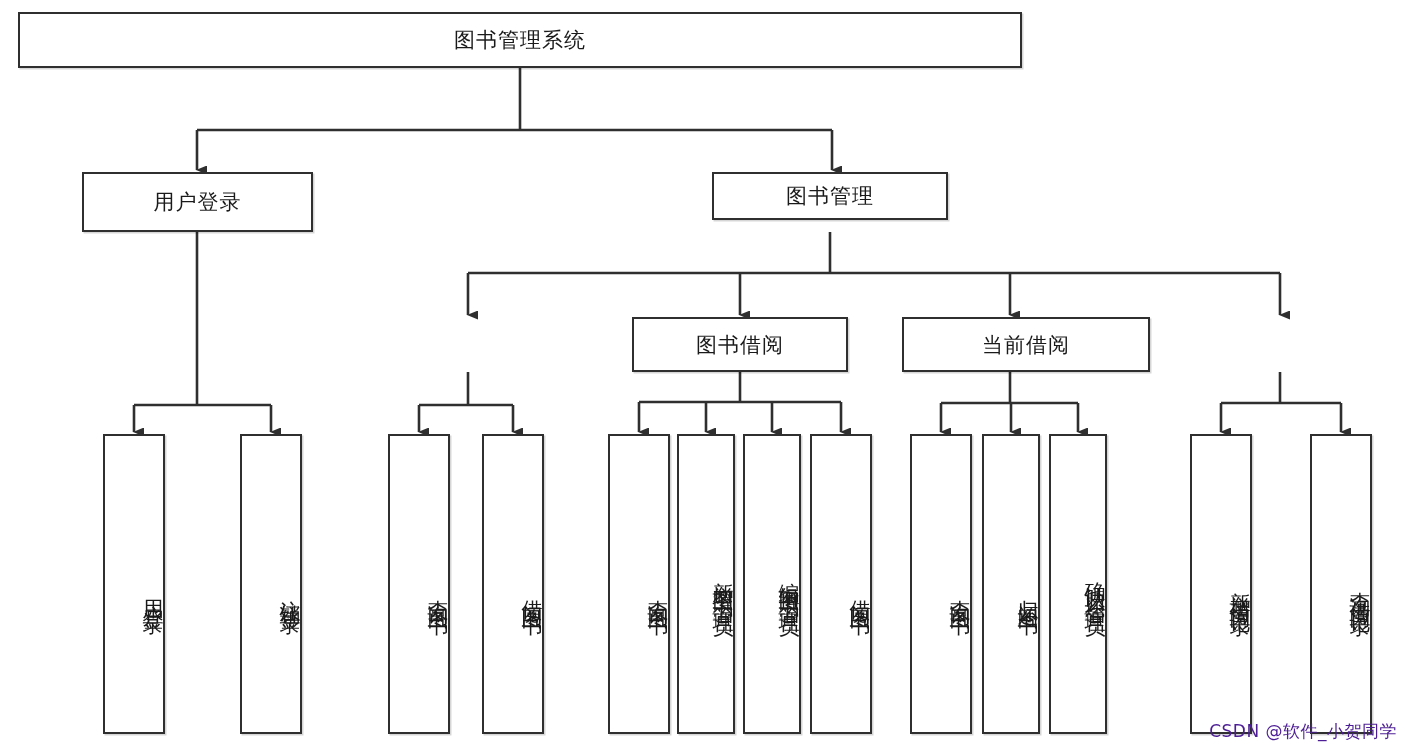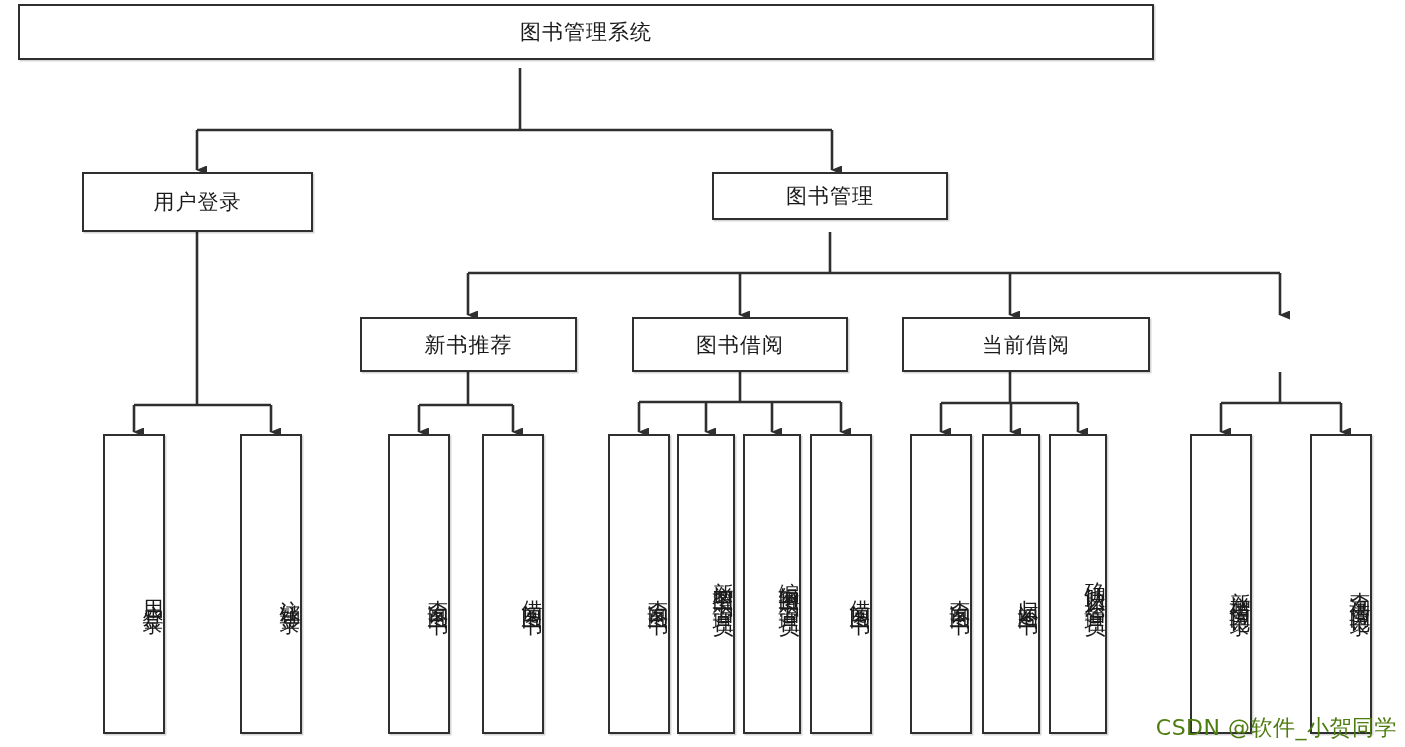--- a/index.html
+++ b/index.html
@@ -51,22 +51,22 @@
   .node.v .vtext {
     writing-mode: vertical-rl;
     text-orientation: upright;
     white-space: nowrap;
     display: block;
   }
   .watermark {
     position: absolute;
     right: 8px;
     bottom: 4px;
-    font-size: 22px;
-    color: #4d7c0f;
+    font-size: 17px;
+    color: #4c1d95;
     letter-spacing: 0.5px;
     white-space: nowrap;
   }
 </style>
 </head>
 <body>
 
 <div id="canvas">
 
   <svg class="wires" viewBox="0 0 1405 747" xmlns="http://www.w3.org/2000/svg">
@@ -112,34 +112,31 @@
       <path d="M1011,403 L1011,432" marker-end="url(#arrow)"></path>
       <path d="M1078,403 L1078,432" marker-end="url(#arrow)"></path>
 
       <path d="M1280,372 L1280,403"></path>
       <path d="M1221,403 L1341,403"></path>
       <path d="M1221,403 L1221,432" marker-end="url(#arrow)"></path>
       <path d="M1341,403 L1341,432" marker-end="url(#arrow)"></path>
     </g>
   </svg>
 
-  <div class="node h" style="left:18px; top:4px; width:1136px; height:56px;">
+  <div class="node h" style="left:18px; top:12px; width:1004px; height:56px;">
     <span>图书管理系统</span>
   </div>
 
   <div class="node h" style="left:82px; top:172px; width:231px; height:60px;">
     <span>用户登录</span>
   </div>
   <div class="node h" style="left:712px; top:172px; width:236px; height:48px;">
     <span>图书管理</span>
   </div>
 
-  <div class="node h" style="left:360px; top:317px; width:217px; height:55px;">
-    <span>新书推荐</span>
-  </div>
   <div class="node h" style="left:632px; top:317px; width:216px; height:55px;">
     <span>图书借阅</span>
   </div>
   <div class="node h" style="left:902px; top:317px; width:248px; height:55px;">
     <span>当前借阅</span>
   </div>
 
   <div class="node v" style="left:103px; top:434px; width:62px; height:300px;">
     <span class="vtext">用户登录</span>
   </div>

